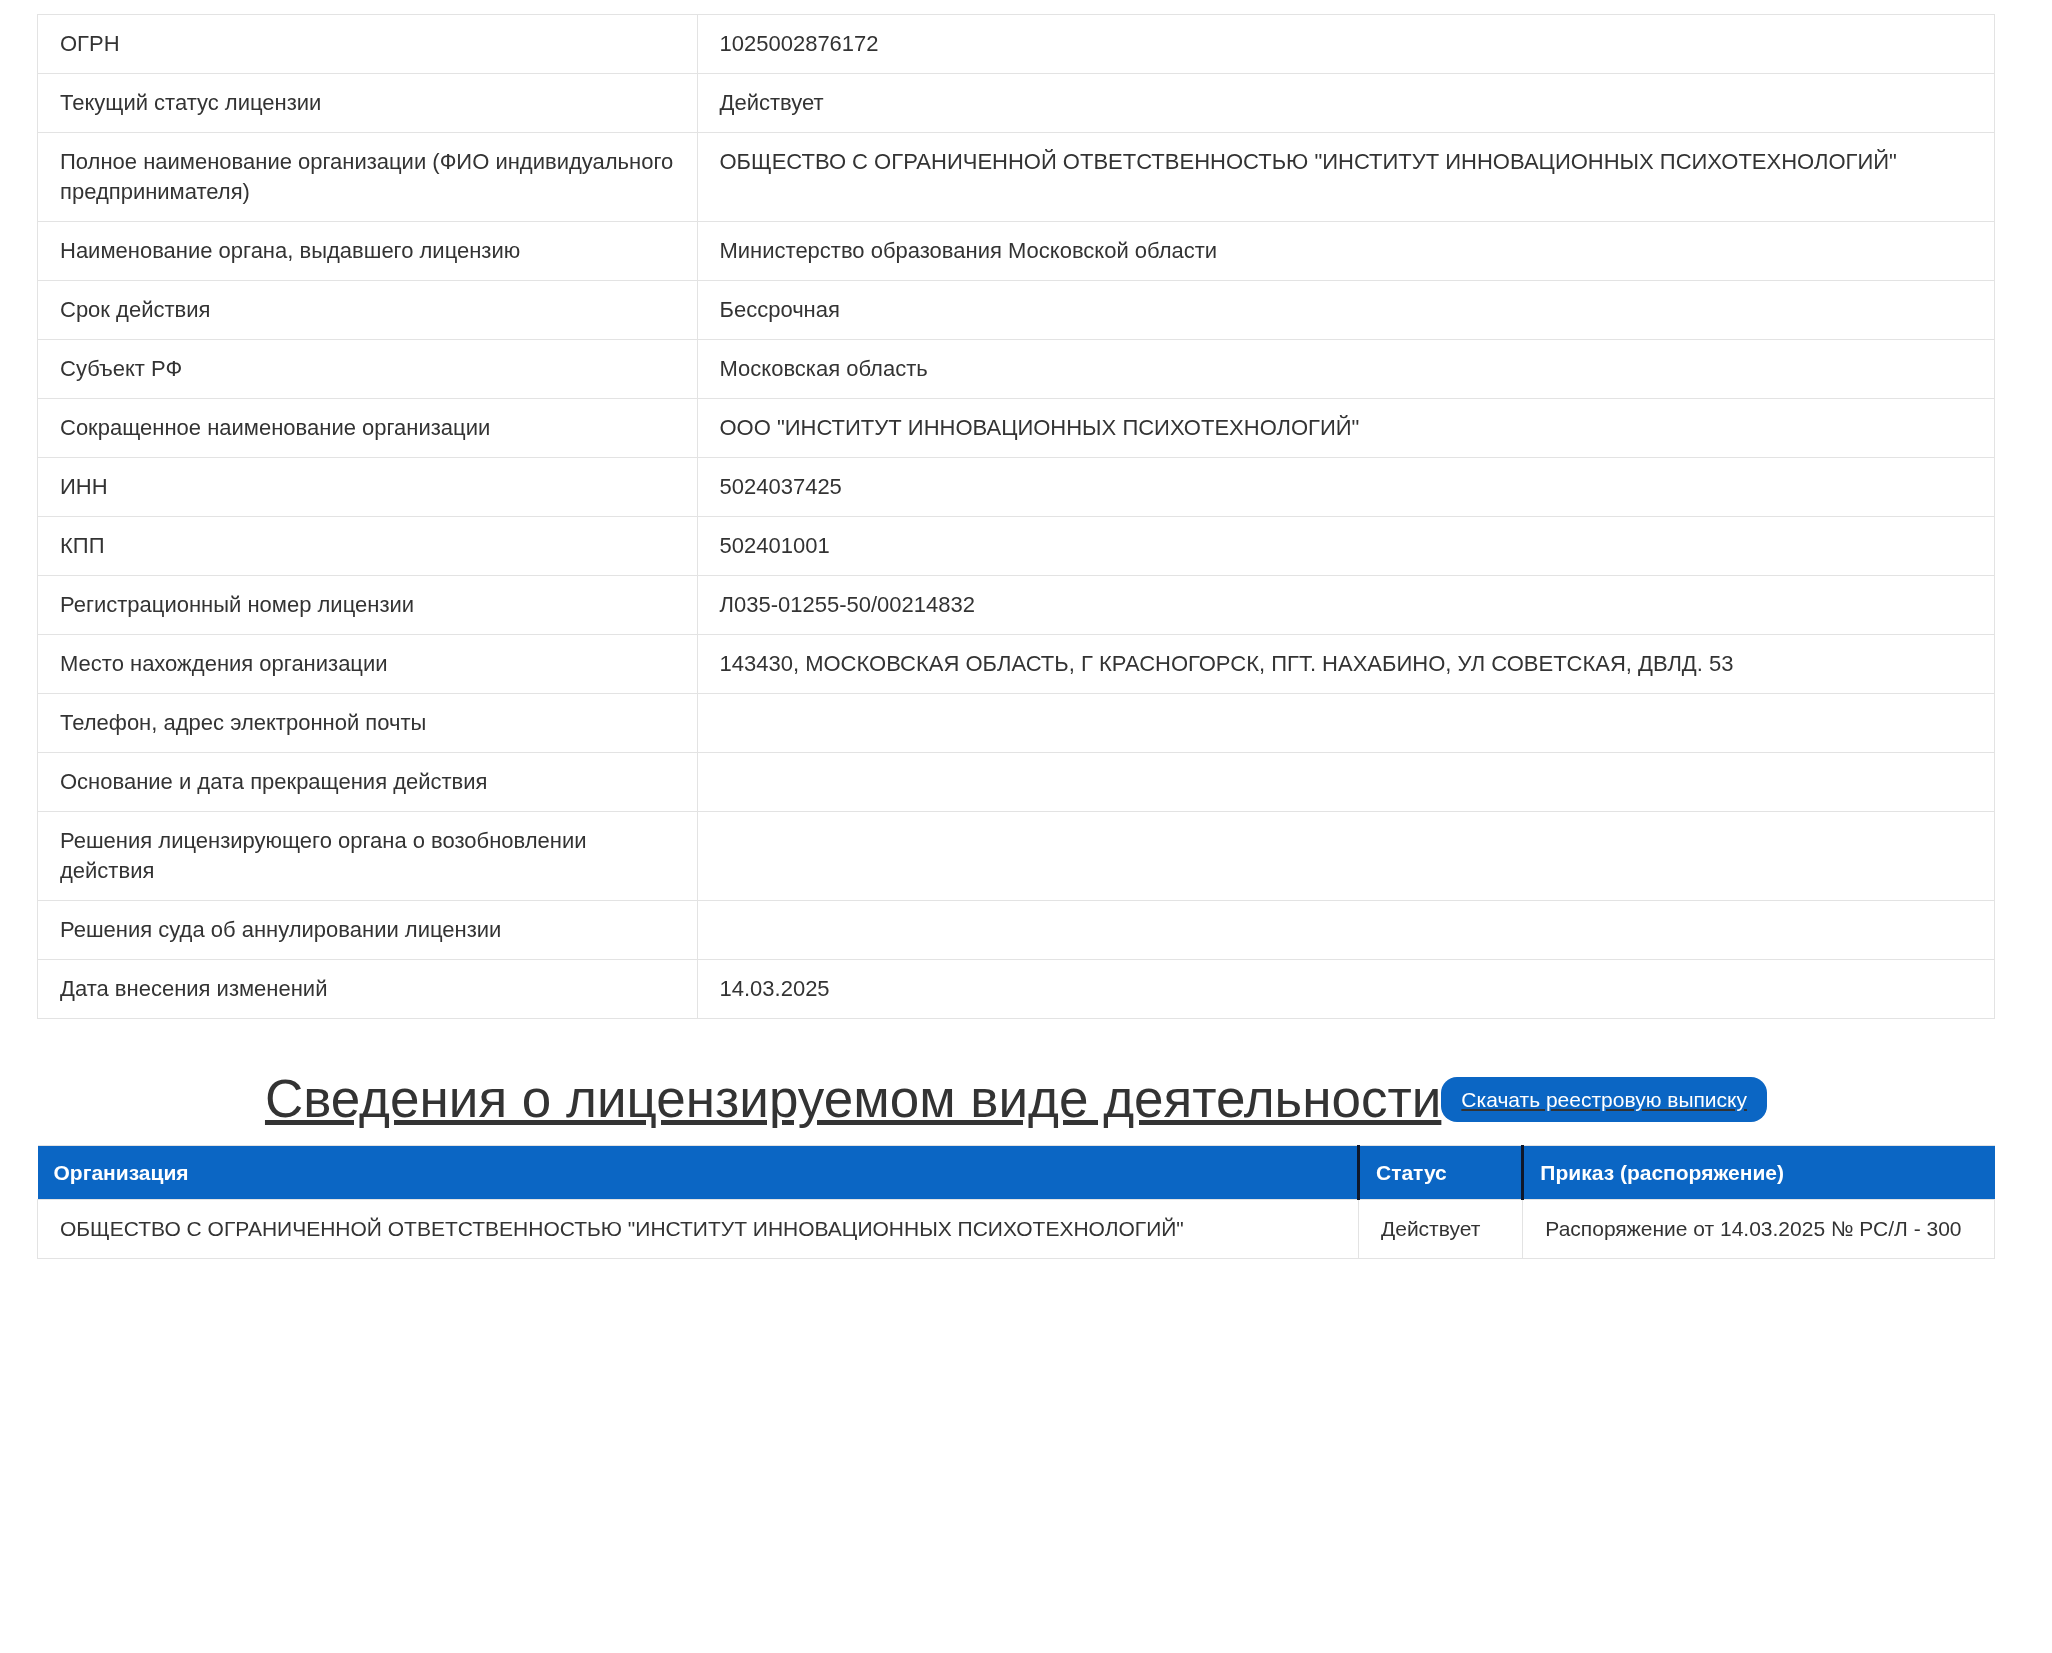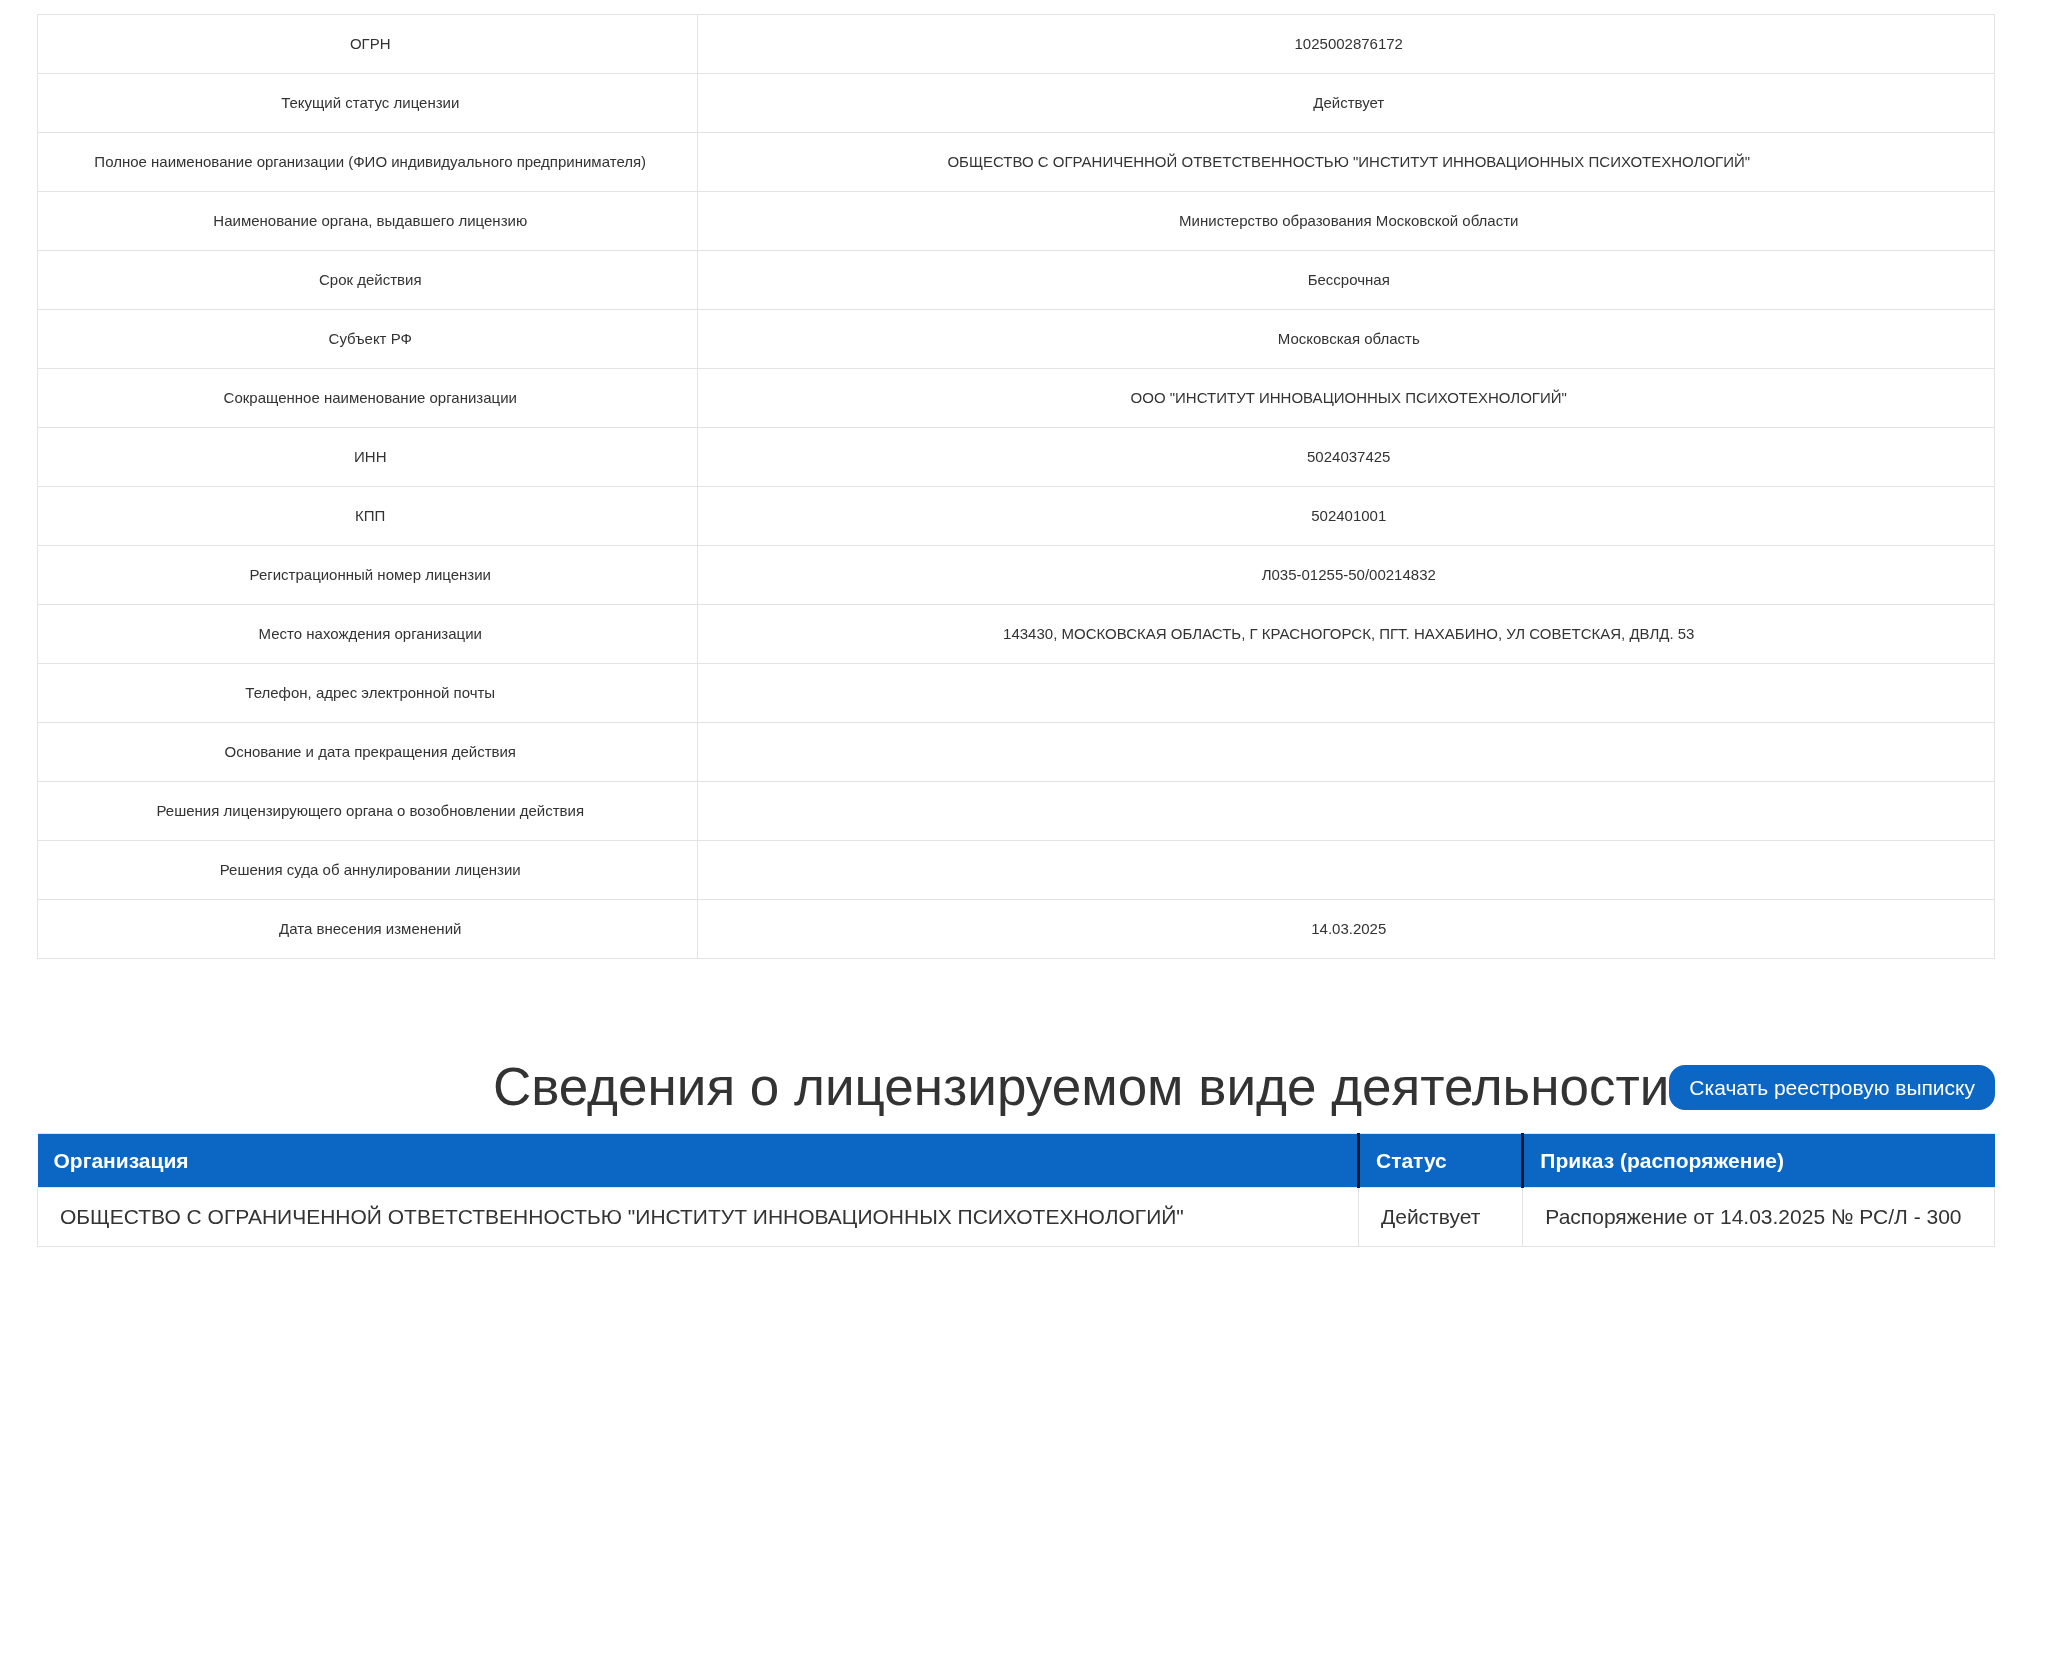--- a/index.html
+++ b/index.html
@@ -23,39 +23,39 @@
     font-size:54px;
     line-height:1.25;
     font-weight:300;
     color:#333;
   }
   
   table.kv-table{
     width:100%;
     border-collapse:collapse;
     table-layout:fixed;
-    font-size:15px;
-    text-align:center;
+    font-size:22px;
   }
   table.kv-table td{
     border:1px solid var(--border);
     padding:14px 16px 14px 22px;
     line-height:30px;
     vertical-align:top;
     word-wrap:break-word;
   }
   col.c-label{width:33.7%;}
   col.c-value{width:66.3%;}
   
   .section-header{
     display:flex;
-    justify-content:flex-end;
+    justify-content:center;
     align-items:center;
-    margin-top:95px;
+    margin-top:47px;
     margin-bottom:13px;
+    text-decoration:underline;
   }
   h2.section-title{
     margin:0;
     font-size:53px;
     line-height:1.25;
     font-weight:300;
     color:#333;
   }
   .btn-download{
     display:inline-block;

